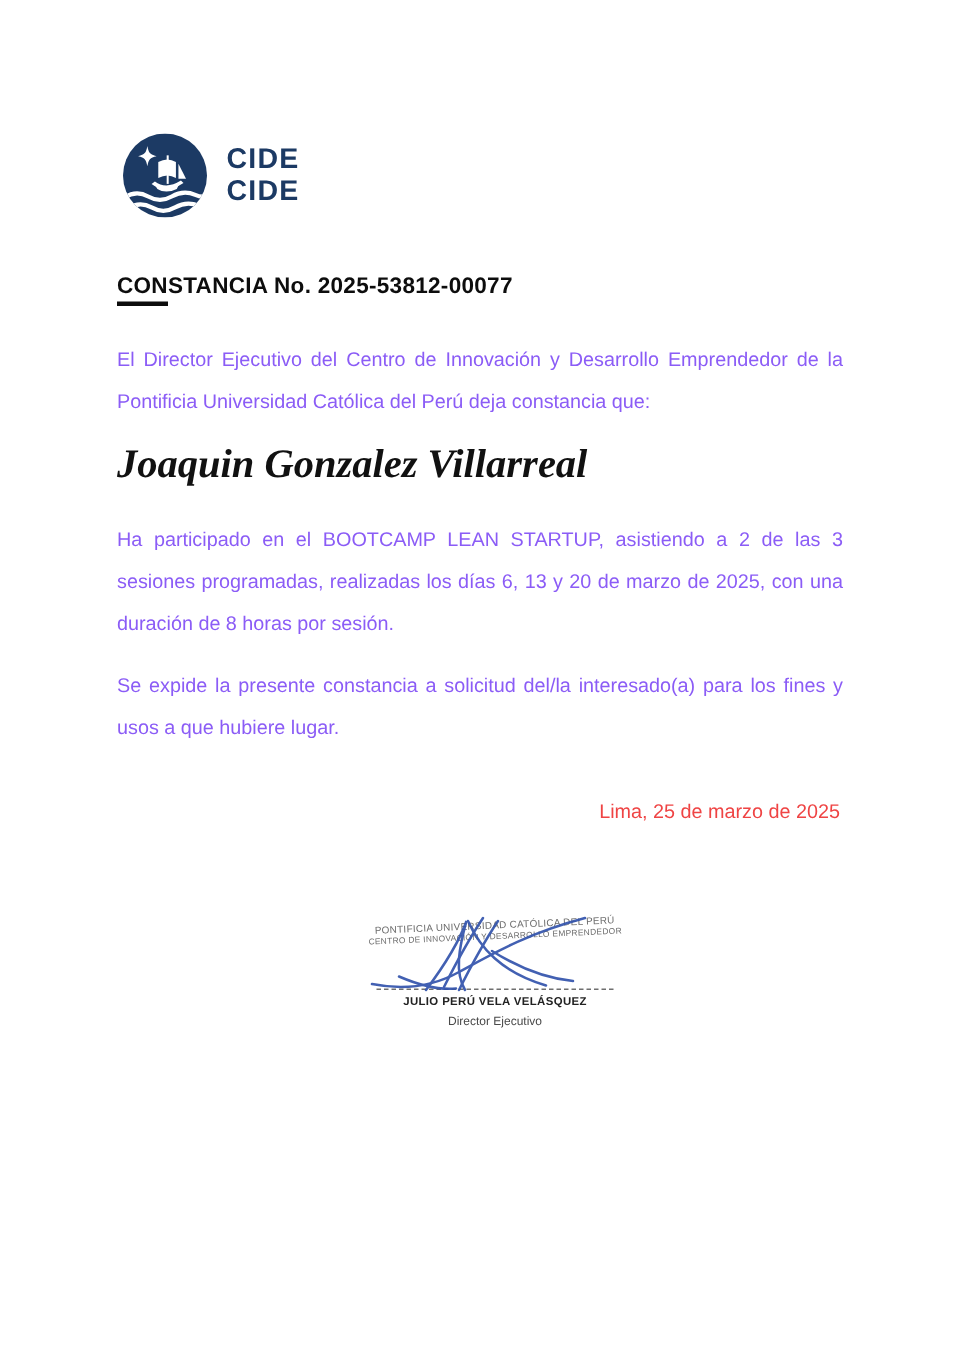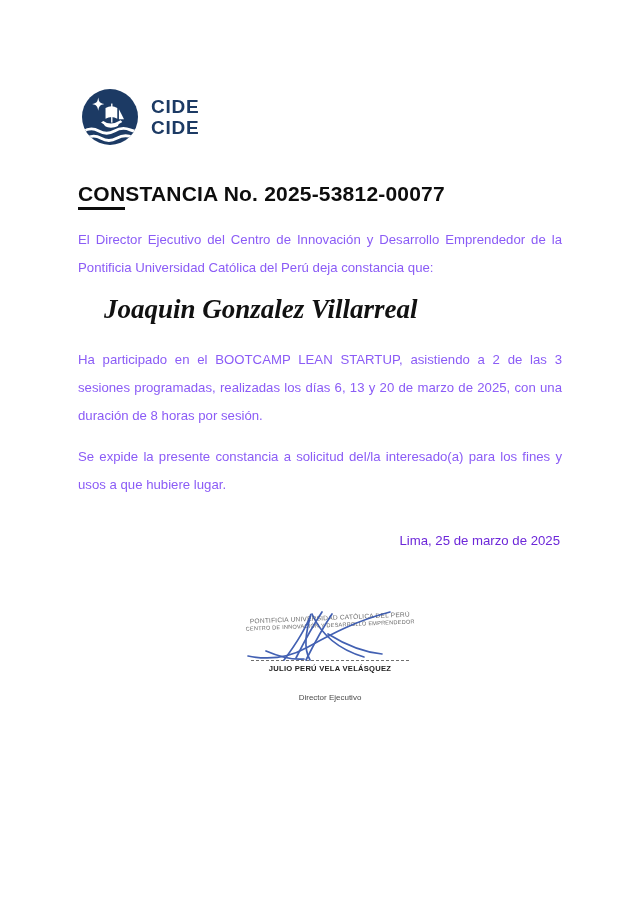--- a/index.html
+++ b/index.html
@@ -32,21 +32,21 @@
     font-size: 19px;
     line-height: 21px;
     letter-spacing: 0.8px;
     color: #1c3a64;
   }
 
   
   .doc-title {
     position: absolute;
     left: 78px; top: 182px;
-    font-size: 21px;
+    font-size: 15px;
     font-weight: bold;
     color: #0d0d0d;
     letter-spacing: 0.2px;
     white-space: nowrap;
   }
   .doc-title .u {
     border-bottom: 3px solid #0d0d0d;
     padding-bottom: 2px;
   }
 
@@ -66,28 +66,27 @@
 
   .recipient-name {
     position: absolute;
     left: 78px; top: 294px;
     font-family: "Liberation Serif", serif;
     font-style: italic;
     font-weight: bold;
     font-size: 27px;
     color: #111111;
     white-space: nowrap;
-    margin-left: 26px;
   }
 
   .date-line {
     position: absolute;
     right: 80px; top: 533px;
     font-size: 13.2px;
-    color: #6d28d9;
+    color: #ef4444;
     text-align: right;
     white-space: nowrap;
   }
 
   
   .signature {
     position: absolute;
     left: 232px; top: 614px;
     width: 196px;
     text-align: center;
@@ -106,21 +105,21 @@
     padding-top: 3px;
     font-size: 7.6px;
     font-weight: bold;
     letter-spacing: 0.25px;
     color: #222222;
     min-width: 158px;
   }
   .signer-title {
     font-size: 8px;
     color: #4a4a4a;
-    margin-top: 18px;
+    margin-top: 1px;
   }
   .ink {
     position: absolute;
     left: 8px; top: -10px;
     width: 180px; height: 68px;
     pointer-events: none;
   }
 </style>
 </head>
 <body>

